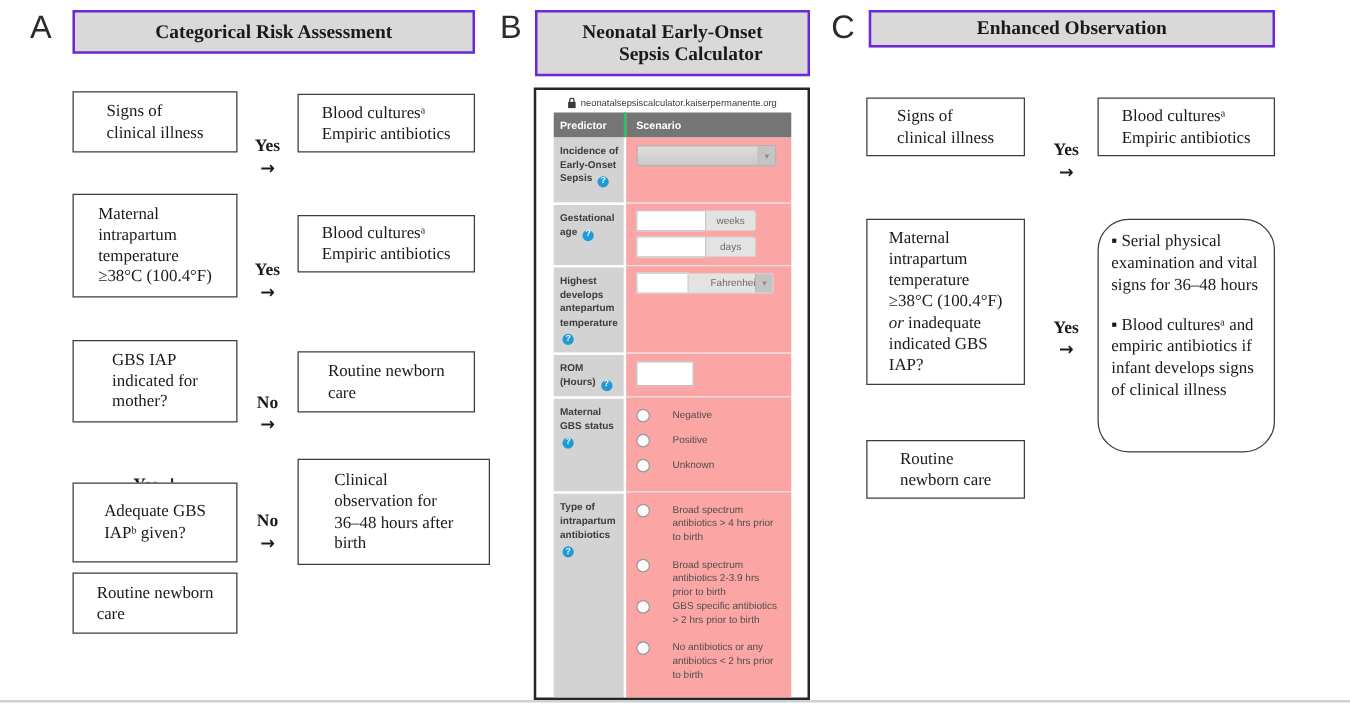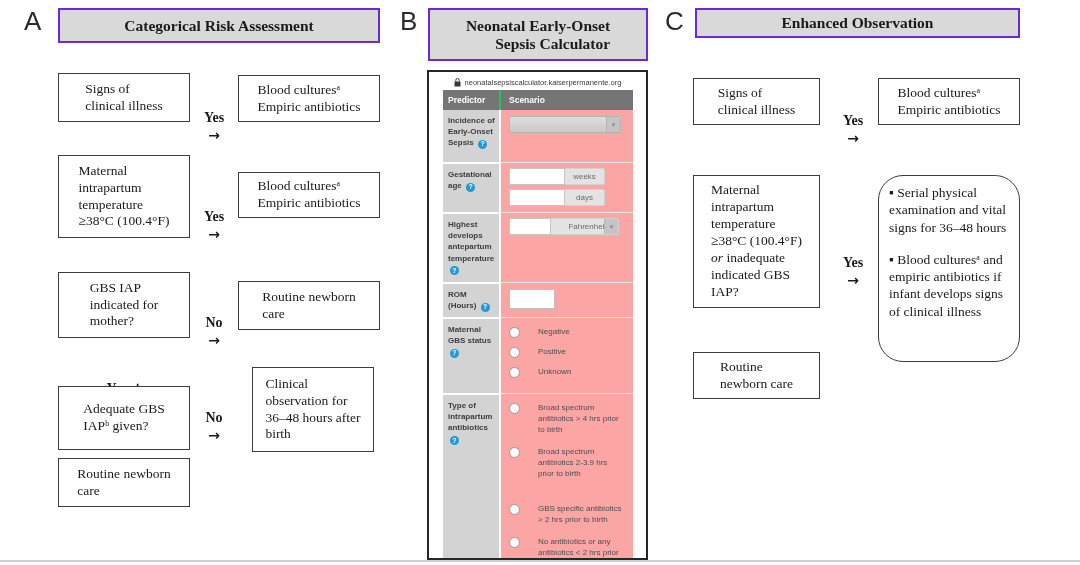--- a/index.html
+++ b/index.html
@@ -182,21 +182,21 @@
     <span>Yes</span>
     <span class="arrow">↓</span>
   </div>
 
   <div class="fbox" style="left:58px;top:386px;width:132px;height:64px">Adequate GBS
 IAPᵇ given?</div>
   <div class="conn side" style="left:196px;top:379px;width:36px">
     <span>No</span>
     <span class="arrow">→</span>
   </div>
-  <div class="fbox" style="left:252px;top:367px;width:122px;height:85px">Clinical
+  <div class="fbox" style="left:238px;top:367px;width:154px;height:85px">Clinical
 observation for
 36–48 hours after
 birth</div>
 
   <div class="conn down" style="left:99px;top:434px;width:52px">
     <span>Yes</span>
     <span class="arrow">↓</span>
   </div>
   <div class="fbox" style="left:58px;top:458px;width:132px;height:49px">Routine newborn
 care</div>
@@ -299,21 +299,21 @@
       <div class="crow body" style="flex:1 1 auto">
         <div class="pcell">
           <span>Type of intrapartum antibiotics</span>
           <span class="help">?</span>
         </div>
         <div class="scell" style="padding-top:8px">
           <div class="radio-opt" style="margin-bottom:10px">
             <span class="rb"></span>
             <span>Broad spectrum antibiotics &gt; 4 hrs prior to birth</span>
           </div>
-          <div class="radio-opt" style="margin-bottom:24px">
+          <div class="radio-opt" style="margin-bottom:0">
             <span class="rb"></span>
             <span>Broad spectrum antibiotics 2-3.9 hrs prior to birth</span>
           </div>
           <div class="radio-opt" style="margin-bottom:10px">
             <span class="rb"></span>
             <span>GBS specific antibiotics &gt; 2 hrs prior to birth</span>
           </div>
           <div class="radio-opt">
             <span class="rb"></span>
             <span>No antibiotics or any antibiotics &lt; 2 hrs prior to birth</span>

